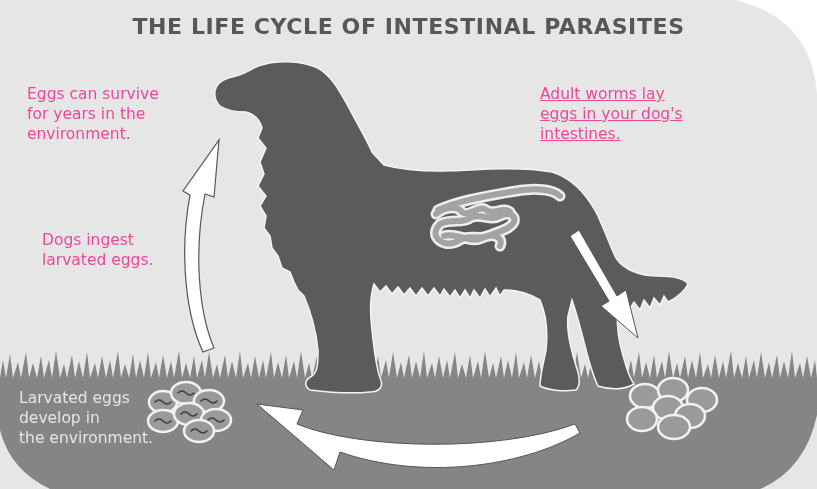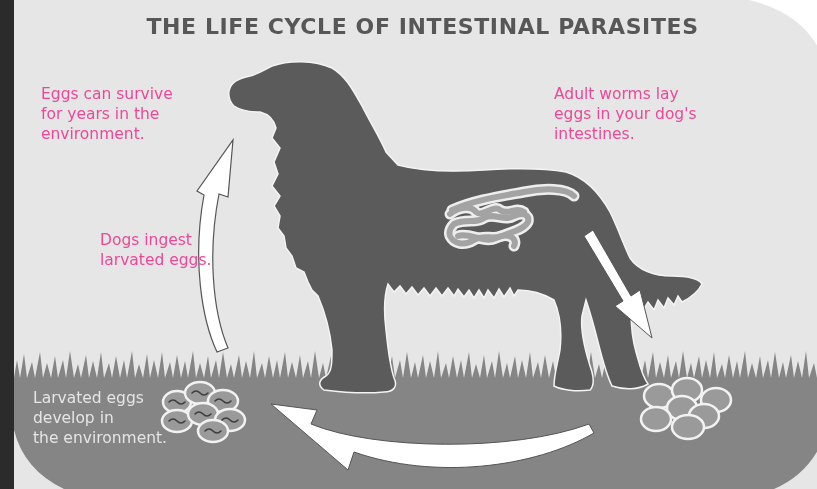--- a/index.html
+++ b/index.html
@@ -4,21 +4,21 @@
 <style>
   html, body { margin: 0; padding: 0; background: #2a2a2a; }
   #stage {
     position: relative;
     width: 817px; height: 489px;
     overflow: hidden;
     background: #2b2b2b;
     font-family: "DejaVu Sans", "Liberation Sans", sans-serif;
   }
   #card {
-    position: absolute; left: 14px; top: 0; width: 693px; height: 489px; padding-left: 10px;
+    position: absolute; left: 0; top: 0; width: 693px; height: 489px; padding-left: 10px;
   }
   svg { position: absolute; left: 0; top: 0; }
   .title {
     position: absolute; left: 0; top: 14px; width: 817px;
     text-align: center;
     font-family: "DejaVu Sans", sans-serif;
     font-weight: bold;
     font-size: 22px;
     letter-spacing: 0.6px;
     color: #575757;
@@ -169,22 +169,22 @@
           </g>
         </g>
       </g>
     </svg>
 
     <div class="title">THE LIFE CYCLE OF INTESTINAL PARASITES</div>
 
     <div class="cap" style="left:27px; top:84px;">Eggs can survive
 for years in the
 environment.</div>
-    <div class="cap" style="left:540px; top:84px;">Adult worms lay
+    <div class="cap" style="left:540px; top:84px;text-decoration:underline;">Adult worms lay
 eggs in your dog's
 intestines.</div>
-    <div class="cap" style="left:42px; top:230px;margin-left:44px;">Dogs ingest
+    <div class="cap" style="left:42px; top:230px;">Dogs ingest
 larvated eggs.</div>
     <div class="cap light" style="left:19px; top:388px;">Larvated eggs
 develop in
 the environment.</div>
   </div>
 </div>
 
 </body></html>

